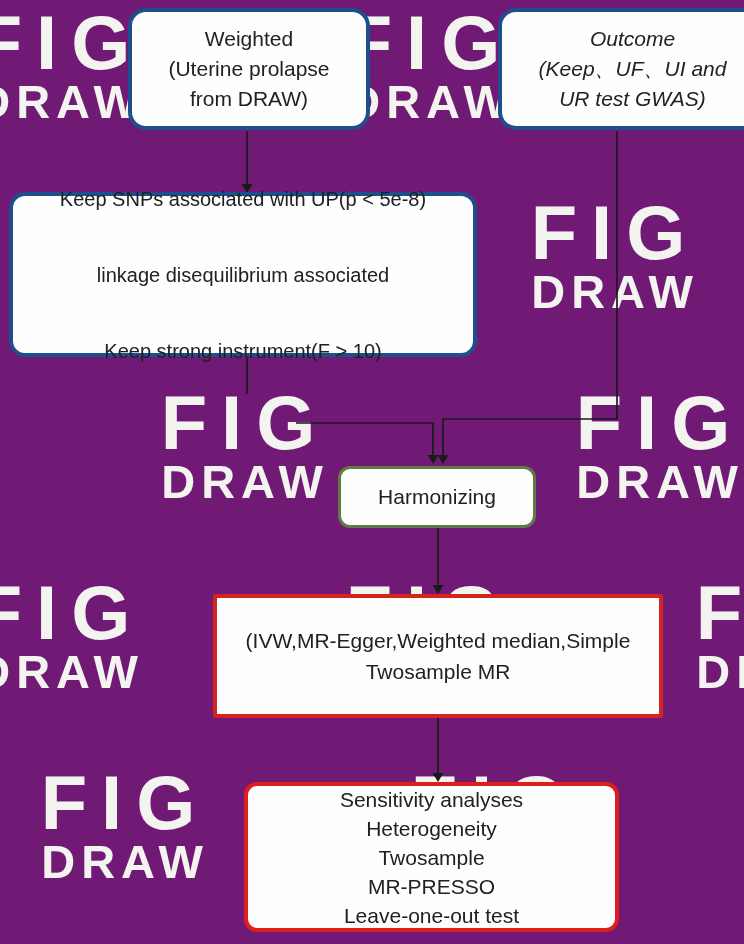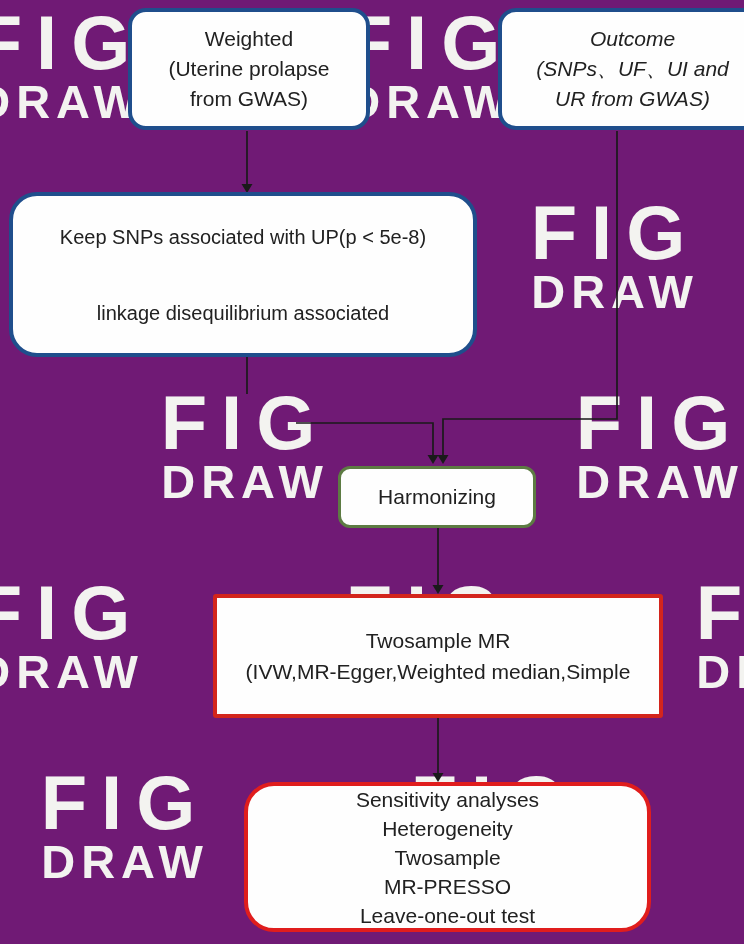--- a/index.html
+++ b/index.html
@@ -34,41 +34,41 @@
     border:4px solid var(--blue,#1f4e8c);border-radius:18px;
     font-size:21px;line-height:30px;
   }
   .node-outcome{
     left:498px;top:8px;width:269px;height:122px;
     border:4px solid var(--blue,#1f4e8c);border-radius:18px;
     font-size:21px;line-height:30px;font-style:italic;
   }
   .node-filter{
     left:9px;top:192px;width:468px;height:165px;
-    border:4px solid var(--blue,#1f4e8c);border-radius:28px;
+    border:4px solid var(--blue,#1f4e8c);border-radius:16px;
     font-size:20px;line-height:30px;gap:46px;
   }
   .node-snps{
     left:196px;top:392px;width:100px;height:61px;
     border:3px solid var(--blue,#1f4e8c);border-radius:50%;
     font-size:20px;
   }
   .node-harmonizing{
     left:338px;top:466px;width:198px;height:62px;
     border:3px solid var(--green,#5d7b43);border-radius:12px;
     font-size:21px;
   }
   .node-twosample{
     left:213px;top:594px;width:450px;height:124px;
     border:4px solid var(--red1,#d3251c);border-radius:3px;
     font-size:21px;line-height:31px;
   }
   .node-sensitivity{
-    left:244px;top:782px;width:407px;height:150px;
-    border:4px solid var(--red2,#e01d1d);border-radius:30px;
+    left:244px;top:782px;width:375px;height:150px;
+    border:4px solid var(--red2,#e01d1d);border-radius:13px;
     font-size:21px;line-height:29px;
   }
 </style>
 </head>
 <body>
 
 <div class="stage" style="--blue: #1f4e8c; --green: #5d7b43; --red1: #d3251c; --red2: #e01d1d; --line: #1a1a1a; --text: #212121; --wm: #f3f3f0;">
 
   <div class="watermark-layer">
       <div class="wm-tile" style="left: -55px; top: 8px;">
@@ -137,42 +137,43 @@
     <line x1="438" y1="528" x2="438" y2="585"></line>
     <polygon points="432.5,585 443.5,585 438,594"></polygon>
 
     <line x1="438" y1="718" x2="438" y2="773"></line>
     <polygon points="432.5,773 443.5,773 438,782"></polygon>
   </svg>
 
   <div class="node node-exposure">
     <div class="tline">Weighted</div>
     <div class="tline">(Uterine prolapse</div>
-    <div class="tline">from GWAS)</div>
+    <div class="tline">from DRAW)</div>
   </div>
 
   <div class="node node-outcome">
     <div class="tline">Outcome</div>
-    <div class="tline">(SNPs、UF、UI and</div>
-    <div class="tline">UR from GWAS)</div>
+    <div class="tline">(Keep、UF、UI and</div>
+    <div class="tline">UR test GWAS)</div>
   </div>
 
   <div class="node node-filter">
     <div class="tline">Keep SNPs associated with UP(p &lt; 5e-8)</div>
     <div class="tline">linkage disequilibrium associated</div>
+    <div class="tline">Keep strong instrument(F &gt; 10)</div>
   </div>
 
 
   <div class="node node-harmonizing">
     <div class="tline">Harmonizing</div>
   </div>
 
   <div class="node node-twosample">
+    <div class="tline">(IVW,MR-Egger,Weighted median,Simple</div>
     <div class="tline">Twosample MR</div>
-    <div class="tline">(IVW,MR-Egger,Weighted median,Simple</div>
   </div>
 
   <div class="node node-sensitivity">
     <div class="tline">Sensitivity analyses</div>
     <div class="tline">Heterogeneity</div>
     <div class="tline">Twosample</div>
     <div class="tline">MR-PRESSO</div>
     <div class="tline">Leave-one-out test</div>
   </div>
 

